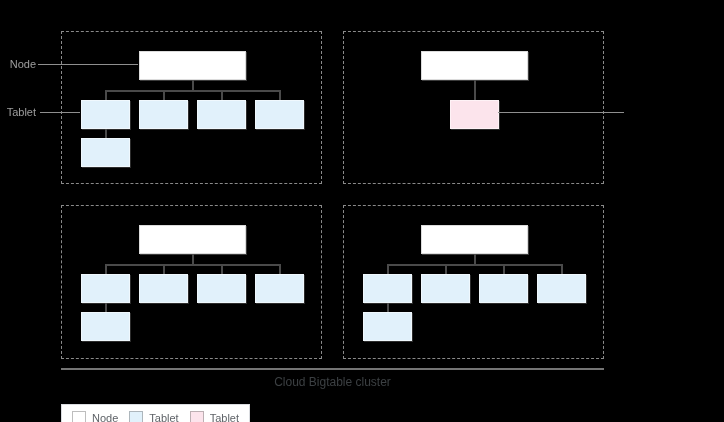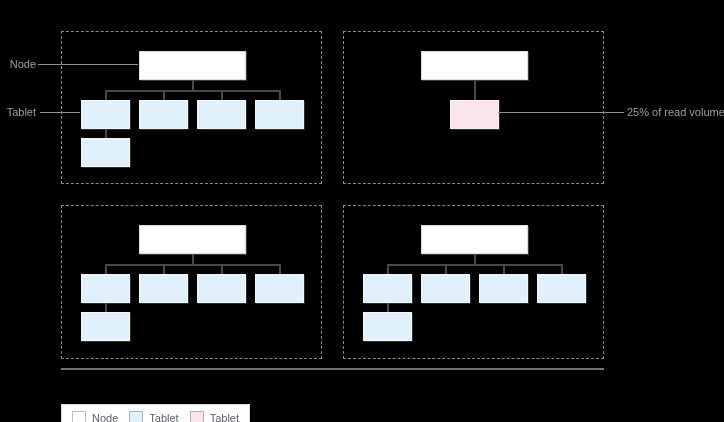--- a/index.html
+++ b/index.html
@@ -111,23 +111,23 @@
       </div>
     </div>
 
   <div class="annot annot-node">Node</div>
   <div class="leader leader-node"></div>
 
   <div class="annot annot-tablet">Tablet</div>
   <div class="leader leader-tablet"></div>
 
   <div class="leader leader-readvol"></div>
-  <div class="annot annot-readvol">25% of read volume</div>
 
   <div class="cluster-line"></div>
+  <div class="cluster-label">Cloud Bigtable cluster</div>
 
   <div class="legend" id="legend">
       <div class="legend-item">
         <div class="legend-swatch" style="background: rgb(255, 255, 255);"></div>
         <div class="legend-label">Node</div>
       </div>
       <div class="legend-item">
         <div class="legend-swatch" style="background: rgb(225, 241, 251);"></div>
         <div class="legend-label">Tablet</div>
       </div>

